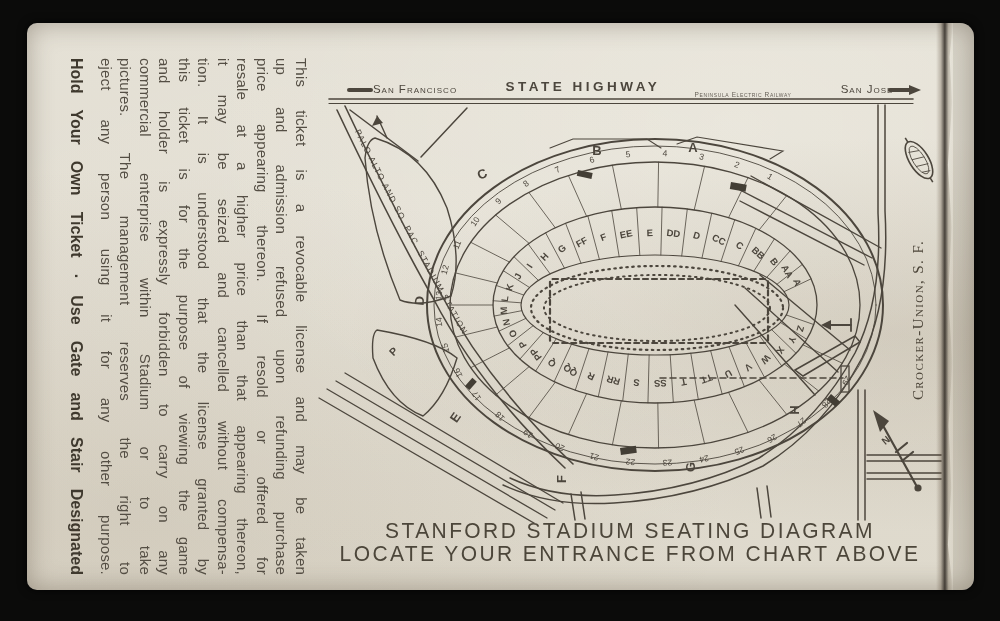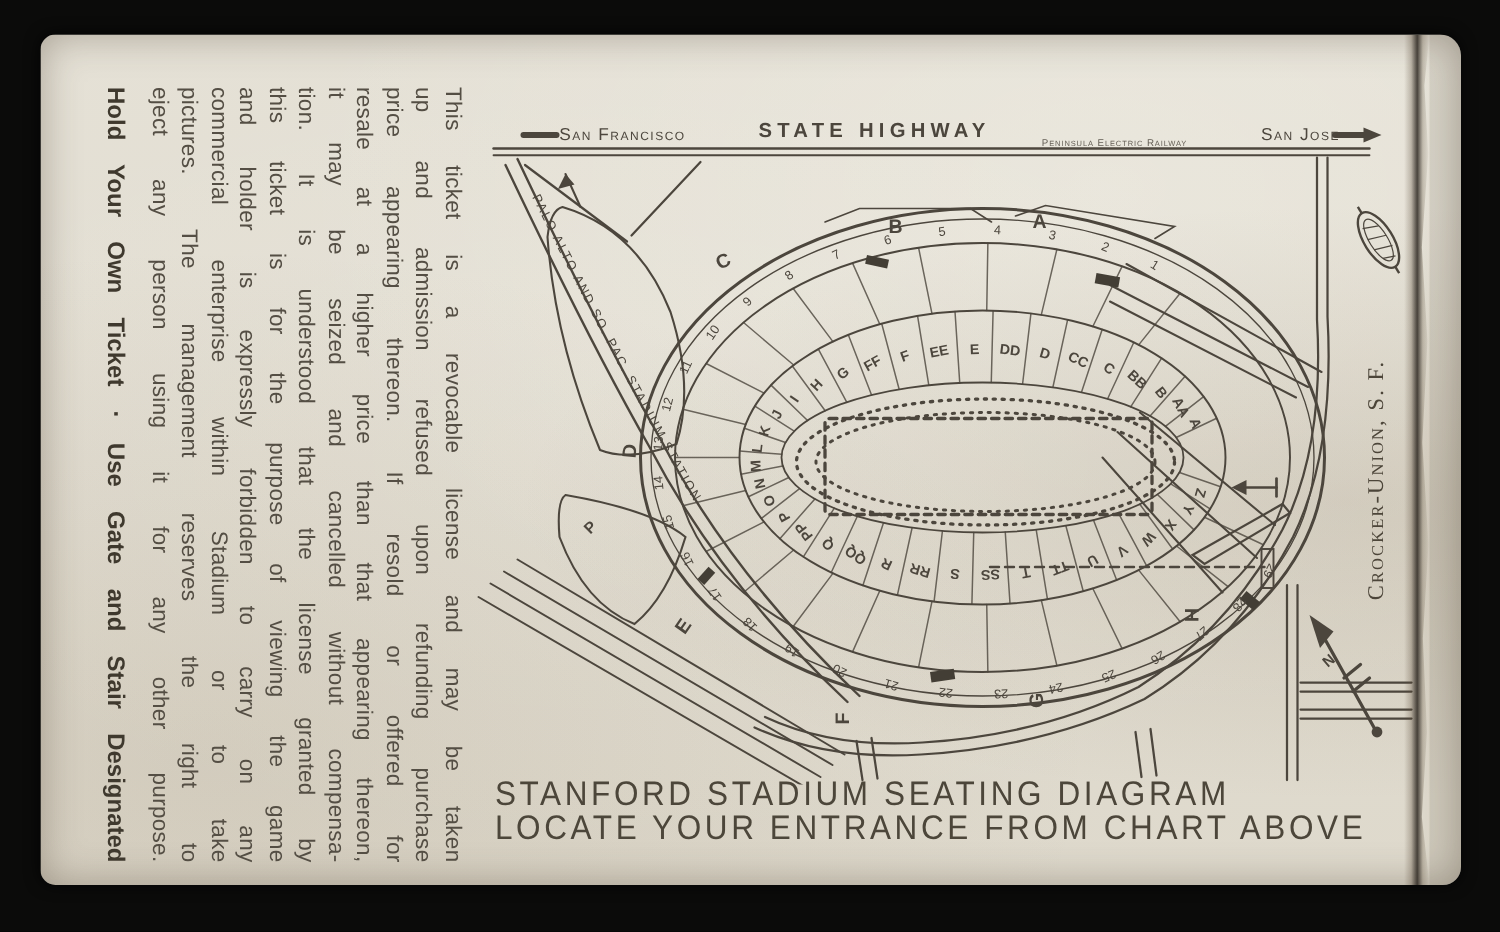--- a/index.html
+++ b/index.html
@@ -23,21 +23,21 @@
   
   .terms-outer{position:absolute;left:62px;top:58px;width:248px;height:517px;}
   .terms{position:absolute;left:0;top:0;width:517px;height:248px;
          transform-origin:0 0;transform:rotate(90deg) translate(0,-248px);}
   .terms-line{height:19.5px;font-size:15px;color:#544e44;text-align:justify;
               -moz-text-align-last:justify;text-align-last:justify;white-space:nowrap;
               letter-spacing:.2px;}
   .hold-line{margin-top:10px;font-size:16px;font-weight:700;color:#3f392e;
              text-align:justify;-moz-text-align-last:justify;text-align-last:justify;white-space:nowrap;}
   
-  .caption{position:absolute;left:330px;top:518px;width:600px;text-align:left;}
+  .caption{position:absolute;left:330px;top:518px;width:600px;text-align:center;}
   .caption-line{font-size:21px;line-height:23px;letter-spacing:2.4px;color:#4c463a;
                 font-weight:500;transform:scaleY(1.08);}
   
   .printer-outer{position:absolute;left:905px;top:195px;width:30px;height:250px;}
   .printer{position:absolute;left:0;top:0;width:250px;height:26px;line-height:26px;
            transform-origin:0 0;transform:rotate(-90deg) translate(-250px,0);
            font-family:"Liberation Serif",serif;font-variant:small-caps;font-size:15px;
            letter-spacing:1.4px;color:#4c4539;text-align:center;}
   .bug{position:absolute;left:897px;top:128px;}
   svg text{font-family:"Liberation Sans",sans-serif;fill:#4c463d;}

